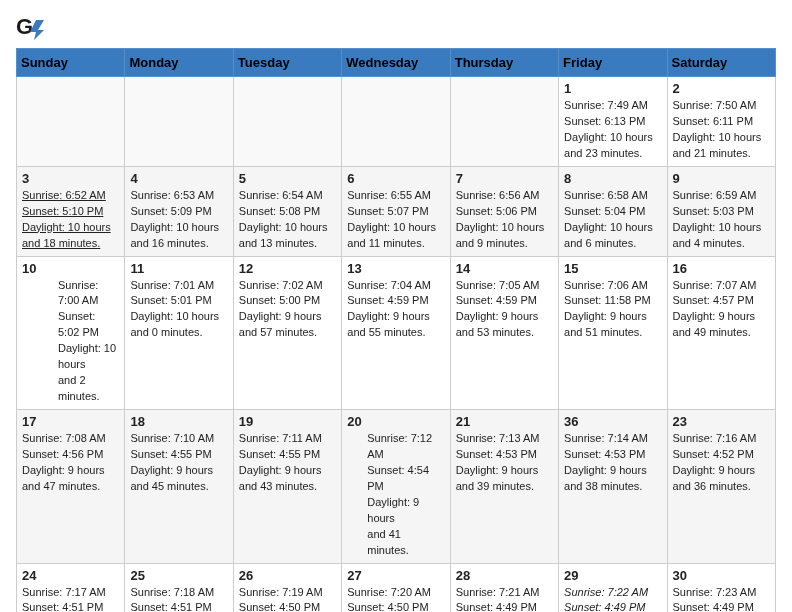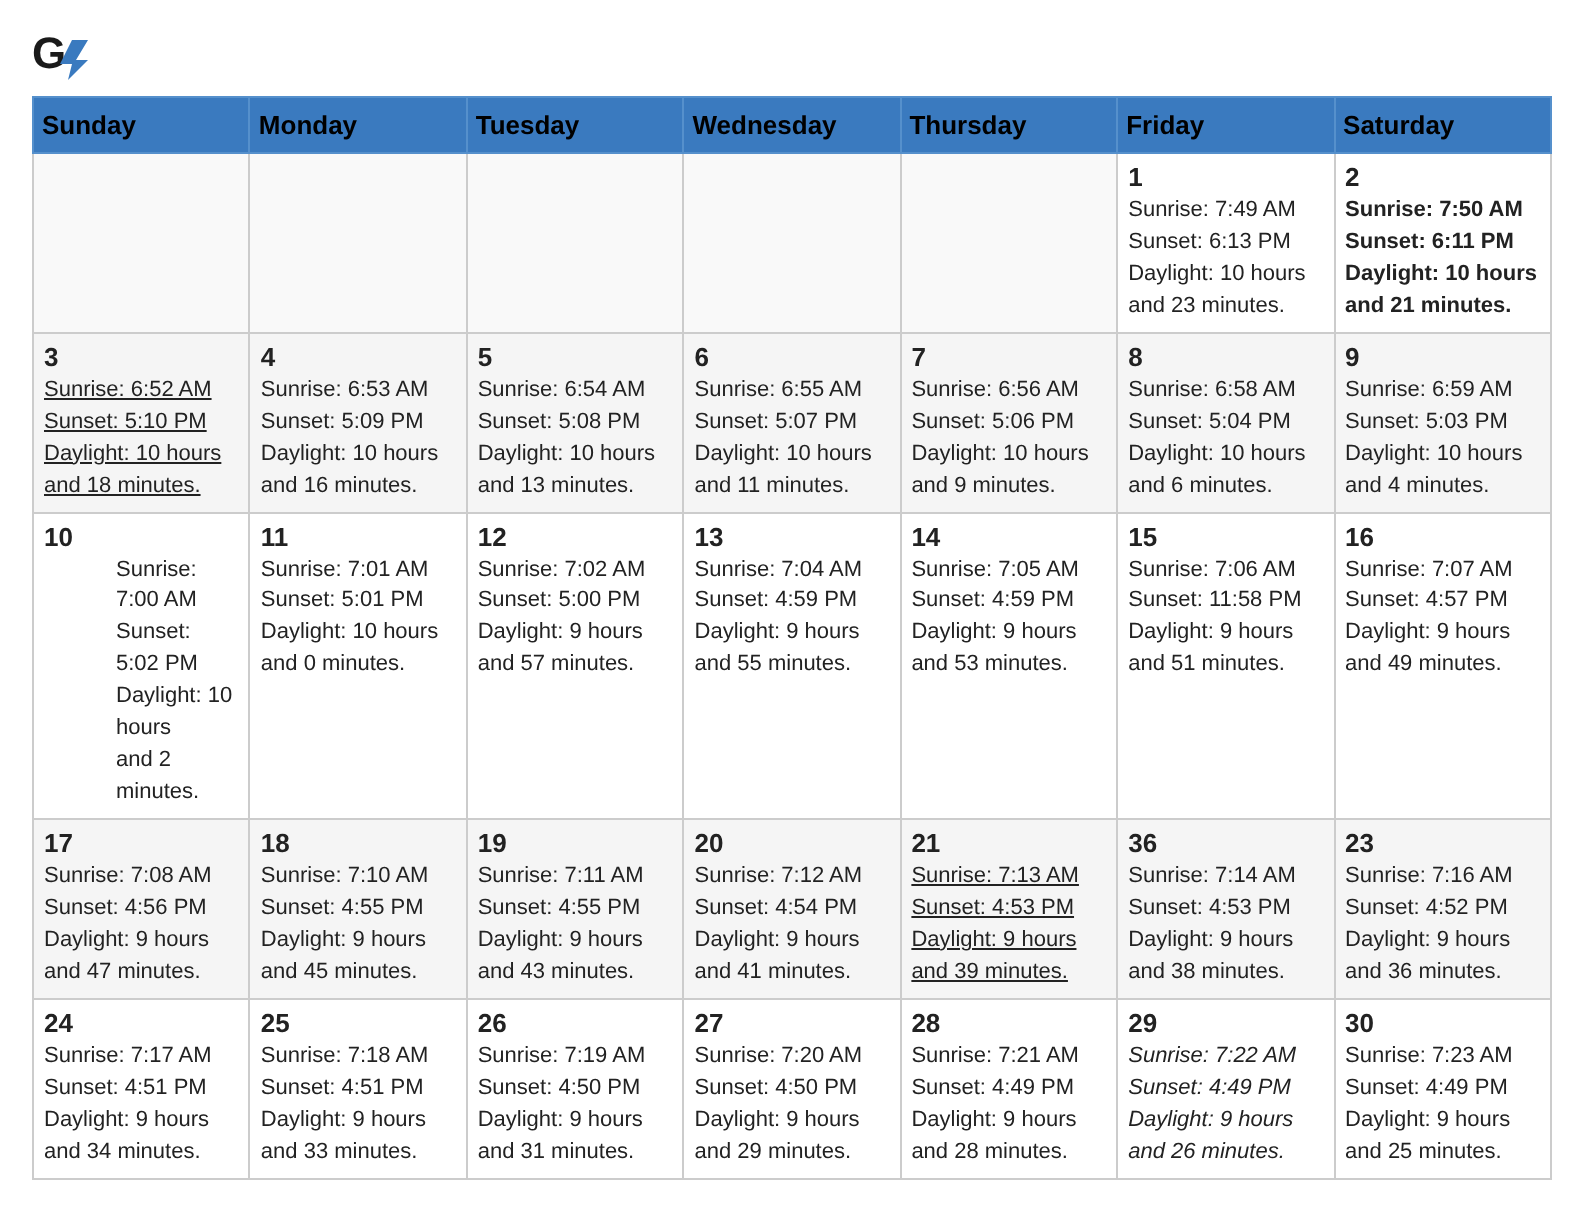--- a/index.html
+++ b/index.html
@@ -132,21 +132,21 @@
         <td class="empty"></td>
         <td>
           <span class="day-number">1</span>
           <div class="day-info" style="white-space: pre-line;">Sunrise: 7:49 AM
 Sunset: 6:13 PM
 Daylight: 10 hours
 and 23 minutes.</div>
         </td>
         <td>
           <span class="day-number">2</span>
-          <div class="day-info" style="white-space: pre-line; font-weight: bold;">Sunrise: 7:50 AM
+          <div class="day-info" style="white-space: pre-line;">Sunrise: 7:50 AM
 Sunset: 6:11 PM
 Daylight: 10 hours
 and 21 minutes.</div>
         </td>
       </tr>
       <tr>
         <td>
           <span class="day-number">3</span>
           <div class="day-info" style="white-space: pre-line; text-decoration: underline;">Sunrise: 6:52 AM
 Sunset: 5:10 PM
@@ -264,28 +264,28 @@
         </td>
         <td>
           <span class="day-number">19</span>
           <div class="day-info" style="white-space: pre-line;">Sunrise: 7:11 AM
 Sunset: 4:55 PM
 Daylight: 9 hours
 and 43 minutes.</div>
         </td>
         <td>
           <span class="day-number">20</span>
-          <div class="day-info" style="white-space: pre-line;">Sunrise: 7:12 AM
+          <div class="day-info" style="white-space: pre-line; margin-left: 20px;">Sunrise: 7:12 AM
 Sunset: 4:54 PM
 Daylight: 9 hours
 and 41 minutes.</div>
         </td>
         <td>
           <span class="day-number">21</span>
-          <div class="day-info" style="white-space: pre-line; text-decoration: underline;">Sunrise: 7:13 AM
+          <div class="day-info" style="white-space: pre-line;">Sunrise: 7:13 AM
 Sunset: 4:53 PM
 Daylight: 9 hours
 and 39 minutes.</div>
         </td>
         <td>
           <span class="day-number">36</span>
           <div class="day-info" style="white-space: pre-line;">Sunrise: 7:14 AM
 Sunset: 4:53 PM
 Daylight: 9 hours
 and 38 minutes.</div>

